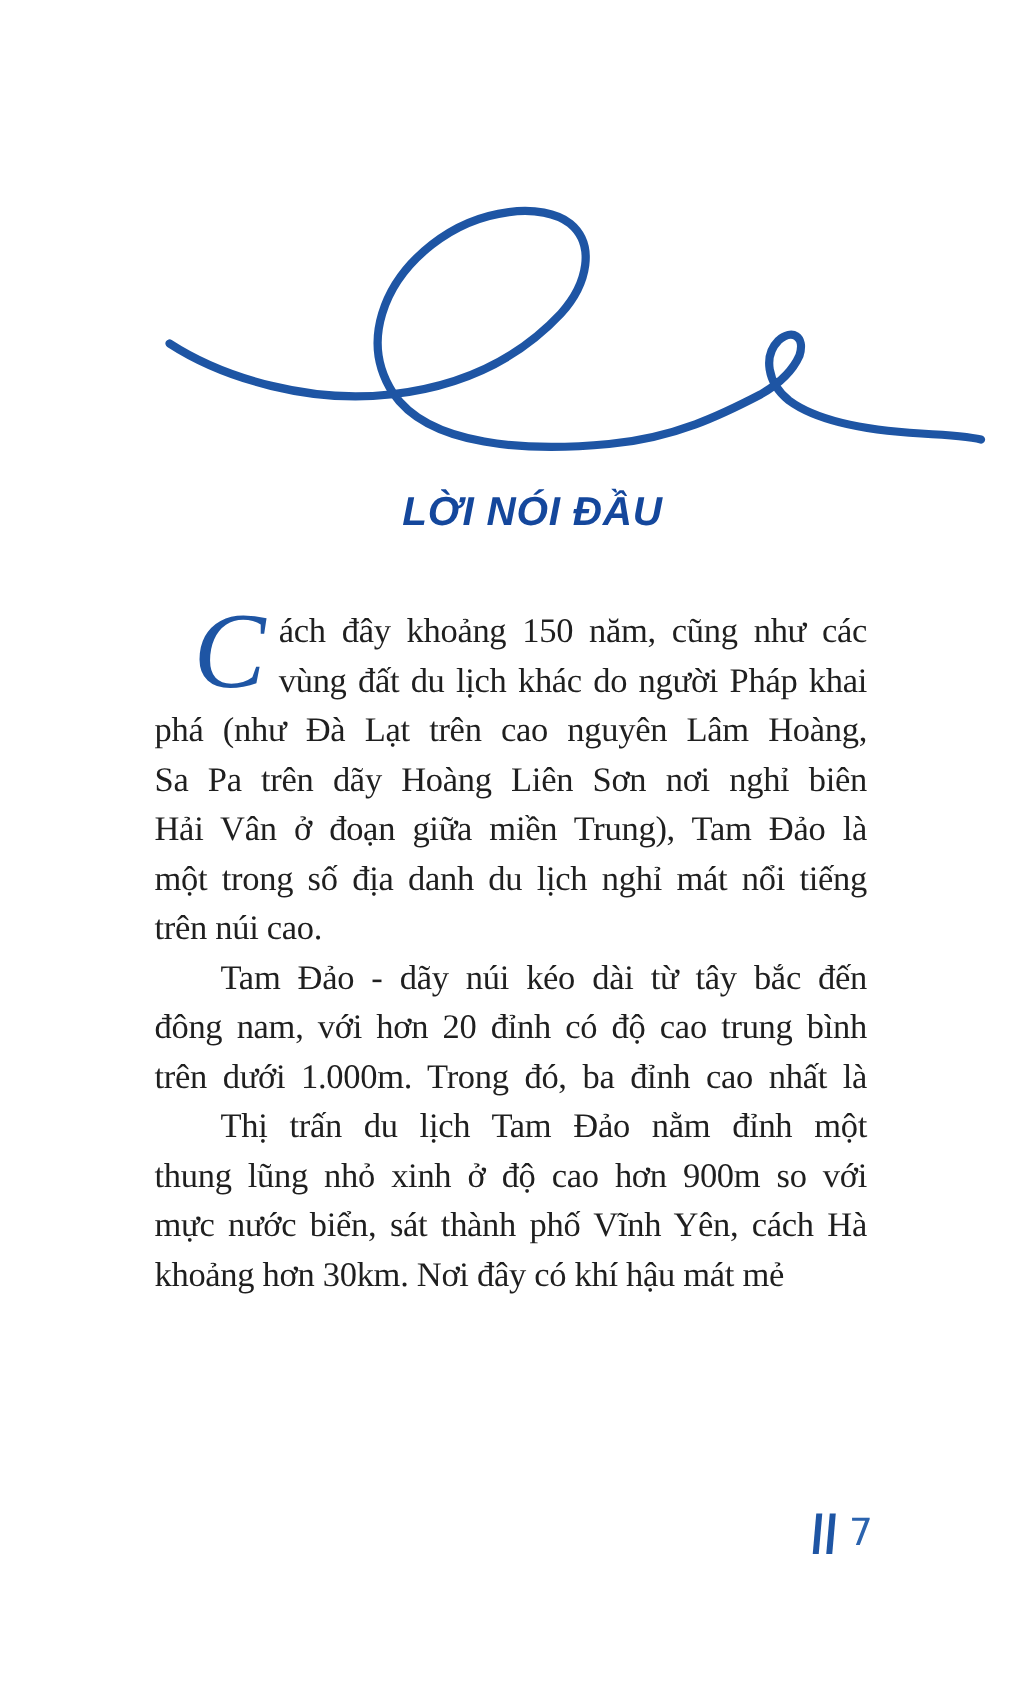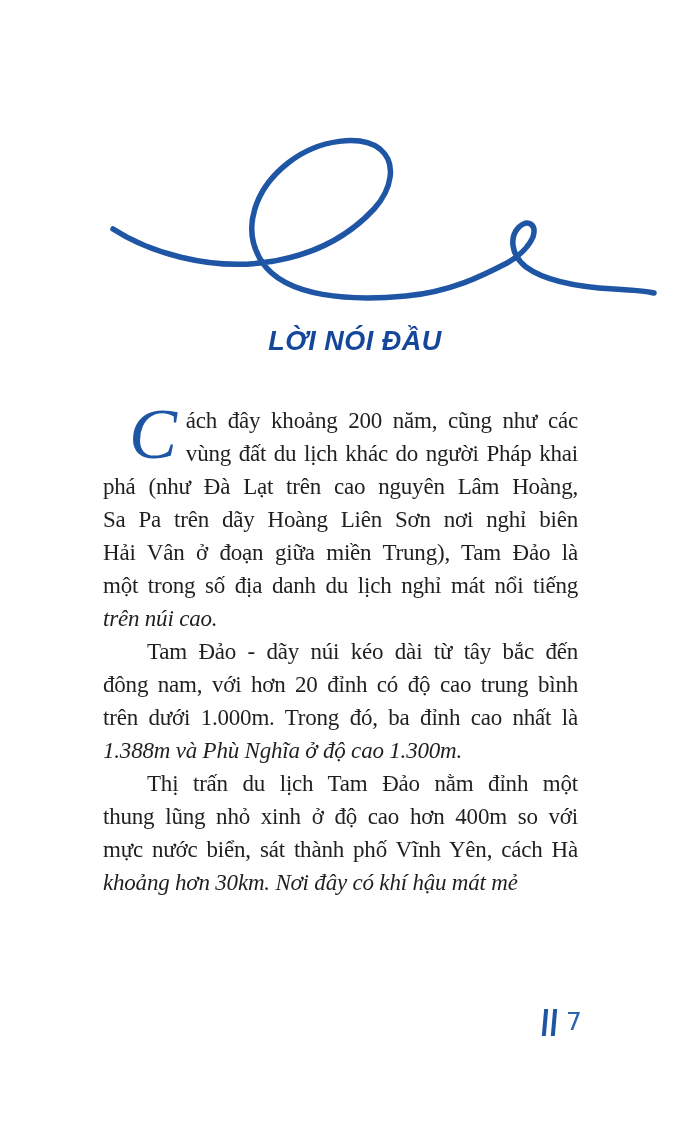--- a/index.html
+++ b/index.html
@@ -47,21 +47,21 @@
     letter-spacing: -0.2px;
     color: var(--text, #1f1f1f);
   }
   .para { margin: 0; }
   .line {
     text-align: justify;
     text-align-last: justify;
     line-height: 33px;
     white-space: normal;
   }
-  .line.last { text-align-last: left; font-style: italic; }
+  .line.last { text-align-last: left; }
   .line.indent { padding-left: 44px; }
   .dropcap {
     float: left;
     font-style: italic;
     font-size: 72px;
     line-height: 52px;
     height: 58px;
     margin: 4px 9px 0 26px;
     color: var(--accent, #1e55a4);
   }
@@ -99,37 +99,36 @@
 
   <svg class="flourish" viewBox="0 0 680 320" xmlns="http://www.w3.org/2000/svg" aria-hidden="true">
     <path id="flourish-path" d="M 113 229 C 150 253, 208 269, 260 263 C 306 258, 345 240, 374 209 C 392 189, 397 163, 380 149 C 362 135, 320 138, 288 163 C 256 188, 240 228, 262 262 C 286 298, 352 301, 406 296 C 450 292, 482 276, 507 263 C 521 255, 529 246, 533 237 C 537 224, 528 219, 519 227 C 509 237, 511 255, 526 267 C 545 281, 578 287, 614 289 C 632 290, 646 291, 654 293"></path>
   </svg>
 
   <h1 class="heading">LỜI NÓI ĐẦU</h1>
 
   <div class="body-text" id="body-text">
       <div class="para">
         <span class="dropcap">C</span>
-        <div class="line">ách đây khoảng 200 năm, cũng như các</div>
+        <div class="line">ách đây khoảng 150 năm, cũng như các</div>
         <div class="line">vùng đất du lịch khác do người Pháp khai</div>
         <div class="line">phá (như Đà Lạt trên cao nguyên Lâm Hoàng,</div>
         <div class="line">Sa Pa trên dãy Hoàng Liên Sơn nơi nghỉ biên</div>
         <div class="line">Hải Vân ở đoạn giữa miền Trung), Tam Đảo là</div>
         <div class="line">một trong số địa danh du lịch nghỉ mát nổi tiếng</div>
         <div class="line last">trên núi cao.</div>
       </div>
       <div class="para">
         <div class="line indent">Tam Đảo - dãy núi kéo dài từ tây bắc đến</div>
         <div class="line">đông nam, với hơn 20 đỉnh có độ cao trung bình</div>
         <div class="line">trên dưới 1.000m. Trong đó, ba đỉnh cao nhất là</div>
-        <div class="line last">1.388m và Phù Nghĩa ở độ cao 1.300m.</div>
       </div>
       <div class="para">
         <div class="line indent">Thị trấn du lịch Tam Đảo nằm đỉnh một</div>
-        <div class="line">thung lũng nhỏ xinh ở độ cao hơn 400m so với</div>
+        <div class="line">thung lũng nhỏ xinh ở độ cao hơn 900m so với</div>
         <div class="line">mực nước biển, sát thành phố Vĩnh Yên, cách Hà</div>
         <div class="line last">khoảng hơn 30km. Nơi đây có khí hậu mát mẻ</div>
       </div>
     </div>
 
   <div class="footer">
     <span class="mark">
         <i></i>
         <i></i>
       </span>

